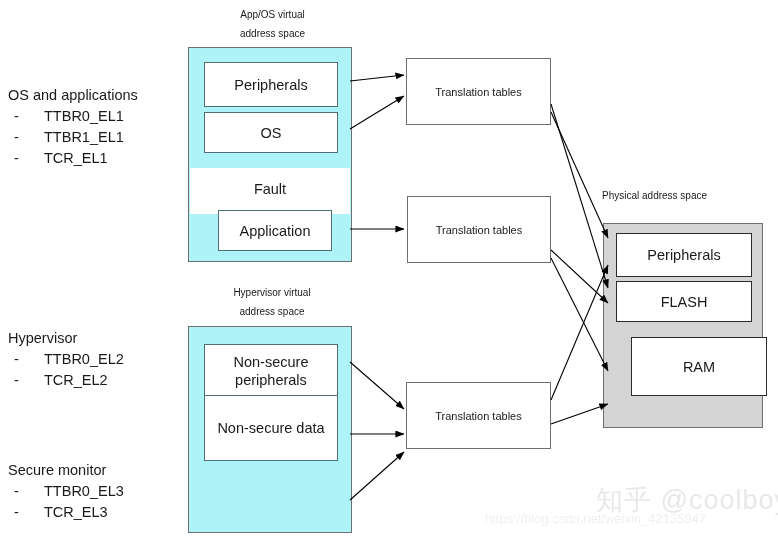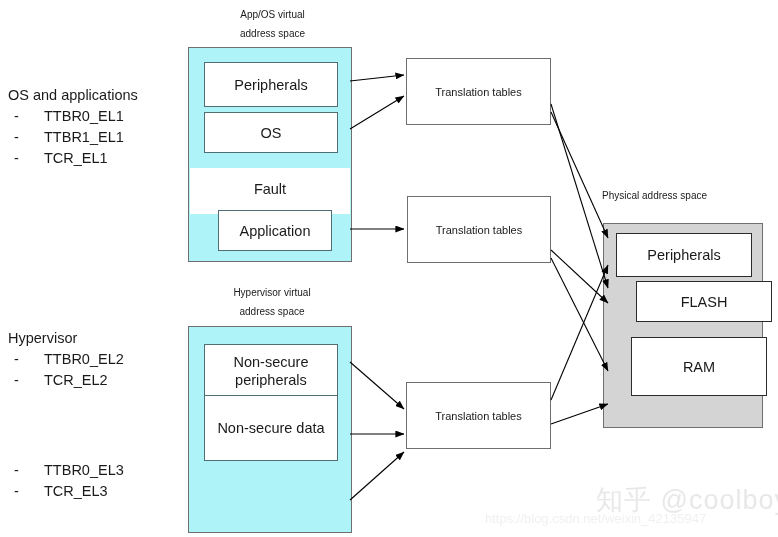--- a/index.html
+++ b/index.html
@@ -147,20 +147,21 @@
     <span class="reg-row reg-title">Hypervisor</span>
     <span class="reg-row">
       <span class="reg-dash">-</span><span class="reg-name">TTBR0_EL2</span>
     </span>
     <span class="reg-row">
       <span class="reg-dash">-</span><span class="reg-name">TCR_EL2</span>
     </span>
   </div>
 
   <div class="reg-block" style="left:8px; top:460px;">
+    <span class="reg-row reg-title">Secure monitor</span>
     <span class="reg-row">
       <span class="reg-dash">-</span><span class="reg-name">TTBR0_EL3</span>
     </span>
     <span class="reg-row">
       <span class="reg-dash">-</span><span class="reg-name">TCR_EL3</span>
     </span>
   </div>
 
   <div class="caption" style="left:190px; top:5px; width:165px;">
     <div>App/OS virtual</div>
@@ -209,21 +210,21 @@
   <div class="tbox" style="left:406px; top:382px; width:145px; height:67px;">
     <span>Translation tables</span>
   </div>
 
   <div class="caption caption-left" style="left:602px; top:186px; width:180px;">Physical address space</div>
 
   <div class="pspace" style="left:603px; top:223px; width:160px; height:205px;">
     <div class="pbox" style="left:12px; top:9px; width:136px; height:44px;">
       <span>Peripherals</span>
     </div>
-    <div class="pbox" style="left:12px; top:57px; width:136px; height:41px;margin-left:20px;">
+    <div class="pbox" style="left:12px; top:57px; width:136px; height:41px;">
       <span>FLASH</span>
     </div>
     <div class="pbox" style="left:27px; top:113px; width:136px; height:59px;">
       <span>RAM</span>
     </div>
   </div>
 
   <svg id="arrows" viewBox="0 0 778 537">
     <defs>
       <marker id="ah" markerWidth="9" markerHeight="7" refX="8.6" refY="3.5" orient="auto" markerUnits="userSpaceOnUse">

